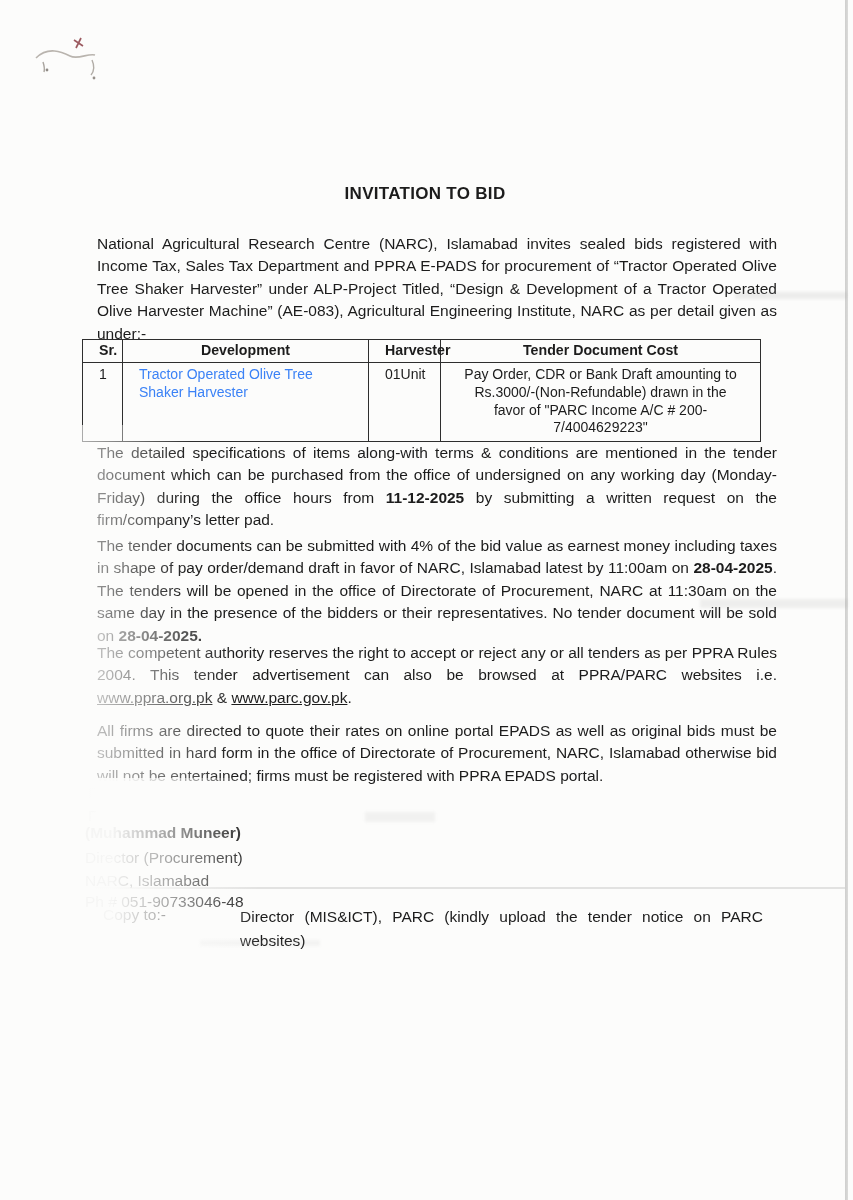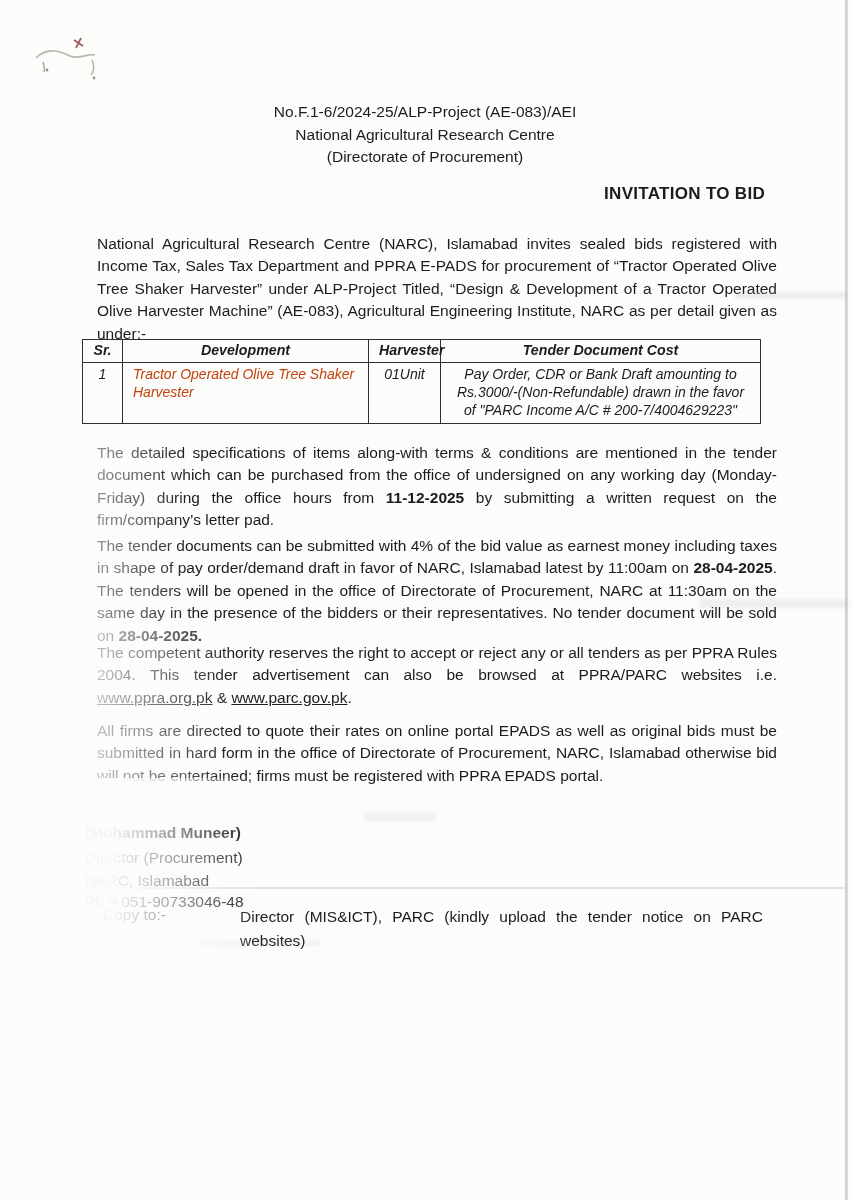--- a/index.html
+++ b/index.html
@@ -1,33 +1,33 @@
 <!DOCTYPE html>
 <html><head>
 <meta charset="utf-8">
 <style>
   html,body{margin:0;padding:0;background:#e9e9e7;}
   .paper{position:relative;width:853px;height:1200px;background:#fcfcfb;
          font-family:"Liberation Sans",sans-serif;color:#1c1c1c;overflow:hidden;}
   .abs{position:absolute;}
   .header-block{left:85px;top:101px;width:680px;text-align:center;
                 font-size:15.5px;line-height:22.5px;}
-  .doc-title{left:85px;top:184px;width:680px;text-align:right;
+  .doc-title{left:85px;top:184px;width:680px;text-align:center;
              font-weight:700;font-size:17px;letter-spacing:.3px;}
   .para{left:85px;width:680px;font-size:15.5px;line-height:22.4px;
         text-align:justify;margin:12px;}
   .p1{top:221px}.p2{top:430px}.p3{top:523px}.p4{top:630px}.p5{top:708px}
   .b{font-weight:700}.u{text-decoration:underline}
   table.bid{position:absolute;left:82px;top:339px;width:679px;
             border-collapse:collapse;font-size:14px;line-height:17.8px;table-layout:fixed;}
-  .bid th,.bid td{border:1.5px solid #2e2e2e;padding:1px 10px;font-style:italic;}
+  .bid th,.bid td{border:1.5px solid #2e2e2e;padding:1px 16px;}
   .bid th{font-size:14.2px;text-align:center;height:20px;}
   .bid td{vertical-align:top;padding-top:3px;padding-bottom:4px;}
   .cell-c{text-align:center}
-  .cell-desc{text-align:left;padding-left:9px;color:#c2410c;}
+  .cell-desc{text-align:left;padding-left:9px;color:#3b82f6;}
   .sig{left:85px;font-size:15.5px;line-height:22px;}
   .sig-name{top:822px;font-weight:700;}
   .sig-role{top:847px}
   .sig-org{top:870px}
   .sig-phone{top:891px}
   .copy-label{left:103px;top:906px;font-size:15.5px;}
   .copy-text{left:240px;top:905px;width:523px;font-size:15.5px;
              line-height:23.5px;text-align:justify;}
   .ghost{color:rgba(45,45,45,.4);font-size:15px;}
   .g1{left:88px;top:784px}.g2{left:88px;top:807px}
@@ -56,25 +56,20 @@
 
   <svg class="abs squiggle" width="130" height="62" viewBox="0 0 130 62">
     <path d="M8,30 C20,18 34,24 42,28 C50,32 60,25 67,27" stroke="#b9b4ae" stroke-width="1.6" fill="none"></path>
     <path d="M46,12 l9,6 M53,10 l-5,10" stroke="#9c5a60" stroke-width="1.7" fill="none"></path>
     <path d="M15,34 q2,6 1,10" stroke="#a9a49e" stroke-width="1.4" fill="none"></path>
     <path d="M64,32 q4,9 -1,15" stroke="#b1aca6" stroke-width="1.4" fill="none"></path>
     <circle cx="19" cy="42" r="1.4" fill="#8f8a85"></circle>
     <circle cx="66" cy="50" r="1.4" fill="#96908a"></circle>
   </svg>
 
-  <div class="abs header-block">
-    <div>No.F.1-6/2024-25/ALP-Project (AE-083)/AEI</div>
-    <div>National Agricultural Research Centre</div>
-    <div>(Directorate of Procurement)</div>
-  </div>
 
   <div class="abs doc-title">INVITATION TO BID</div>
 
   <p class="abs para p1"><span>National Agricultural Research Centre (NARC), Islamabad invites sealed bids registered with Income Tax, Sales Tax Department and PPRA E-PADS for procurement of “Tractor Operated Olive Tree Shaker Harvester” under ALP-Project Titled, “Design &amp; Development of a Tractor Operated Olive Harvester Machine” (AE-083), Agricultural Engineering Institute, NARC as per detail given as under:-</span></p>
 
   <table class="bid">
     <colgroup>
         <col style="width:40px">
         <col style="width:246px">
         <col style="width:72px">

